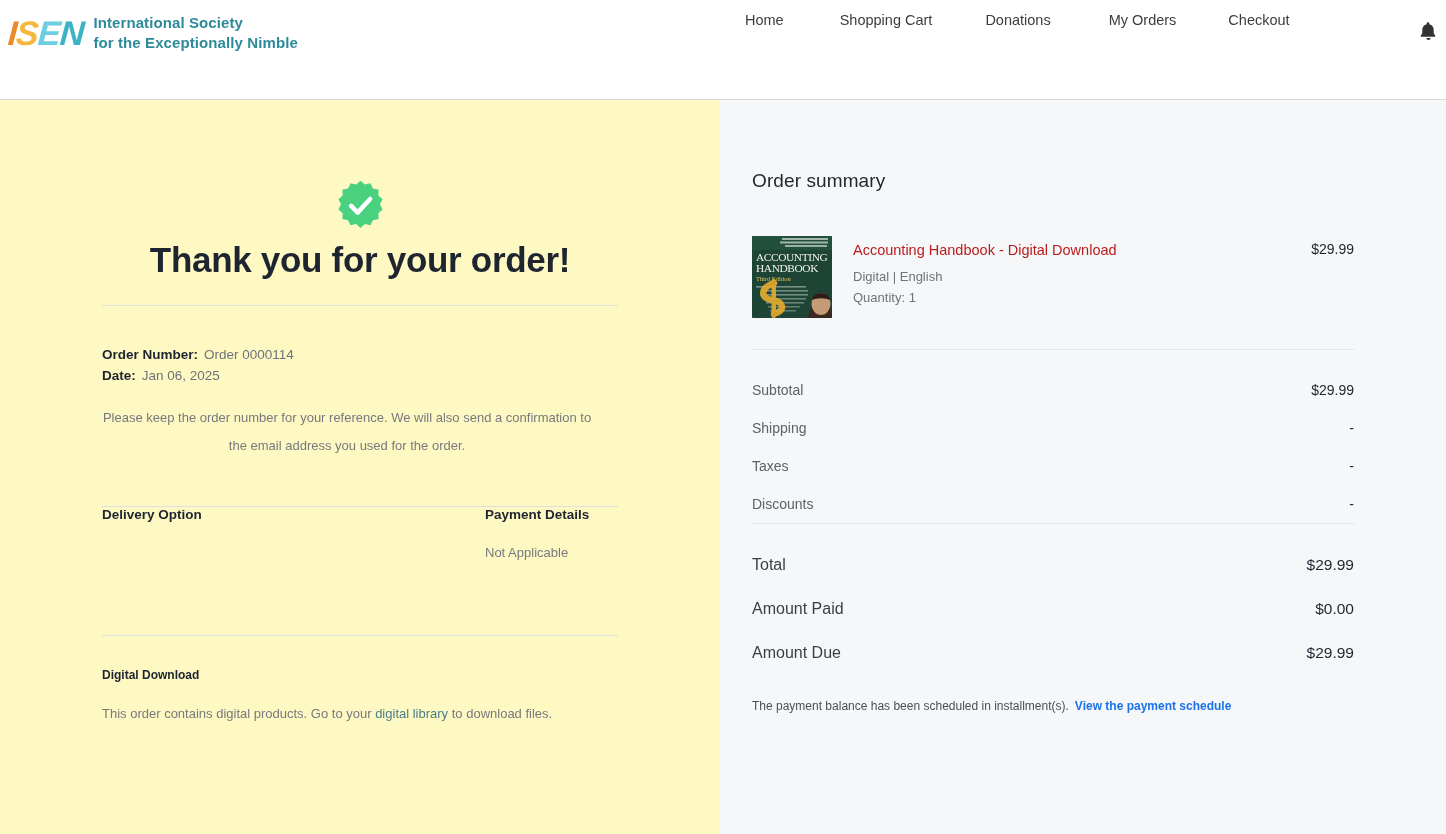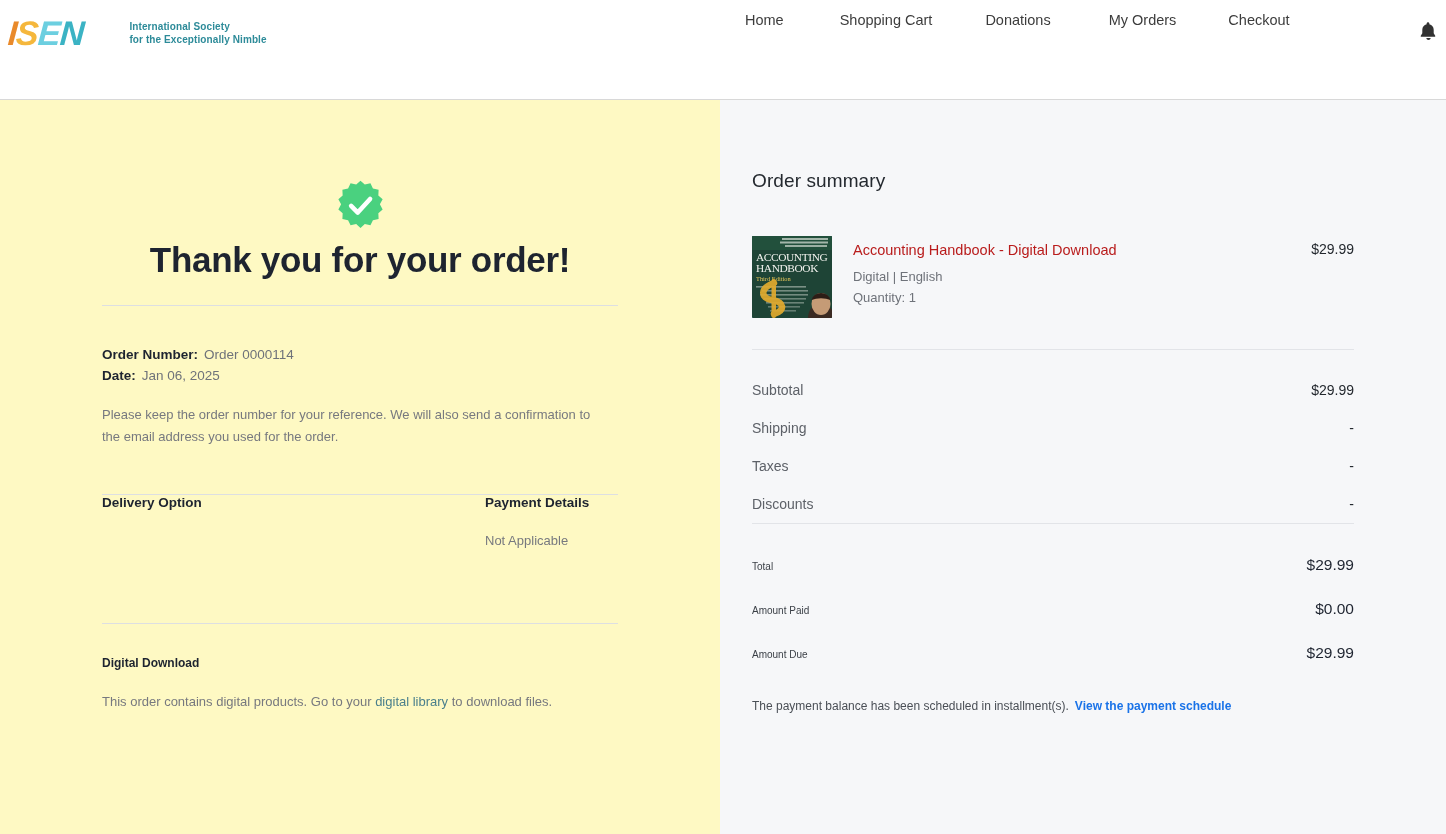--- a/index.html
+++ b/index.html
@@ -43,26 +43,25 @@
     font-family: "Liberation Sans", sans-serif;
   }
   .brand-mark span { display: inline-block; transform: skewX(-4deg); }
   .bm-i { color: #e98a2b; }
   .bm-s { color: #f5b73c; }
   .bm-e { color: #6ccfe0; }
   .bm-n { color: #3bb3c4; }
 
   .brand-text {
     color: #2d8b99;
-    font-size: 10px;
+    font-size: 15px;
     line-height: 1.32;
     font-weight: 600;
     letter-spacing: 0.1px;
     white-space: nowrap;
-    margin-left: 36px;
   }
 
   .main-nav {
     position: absolute;
     left: 745px;
     top: 10px;
     display: flex;
     align-items: center;
   }
   .nav-link {
@@ -140,23 +139,24 @@
     color: #1e2430;
   }
   .meta-value {
     color: #6f737a;
     margin-left: 6px;
   }
 
   .meta-note {
     margin-top: 18px;
     font-size: 13px;
-    line-height: 22px;
+    line-height: 28px;
     color: #77797f;
     max-width: 490px;
+    text-align: center;
   }
 
   .rule-sp-1 { margin-top: 46px; }
 
   .info-grid {
     position: relative;
     height: 132px;
     padding-top: 36px;
   }
   .col-head {
@@ -265,21 +265,21 @@
     display: flex;
     justify-content: space-between;
     align-items: baseline;
     padding: 11px 0;
   }
   .tr-label { font-size: 14px; color: #5d6168; }
   .tr-value { font-size: 14px; color: #24292f; }
 
   .totals-block-2 { padding-top: 19px; }
   .total-row.big { padding: 13px 0; }
-  .total-row.big .tr-label { font-size: 10px; color: #3a3f46; }
+  .total-row.big .tr-label { font-size: 16px; color: #3a3f46; }
   .total-row.big .tr-value { font-size: 15.5px; color: #1e2430; }
 
   .installment-note {
     padding-top: 21px;
     font-size: 12px;
     color: #4a4f56;
     line-height: 20px;
   }
   .schedule-link {
     color: #1a73e8;

